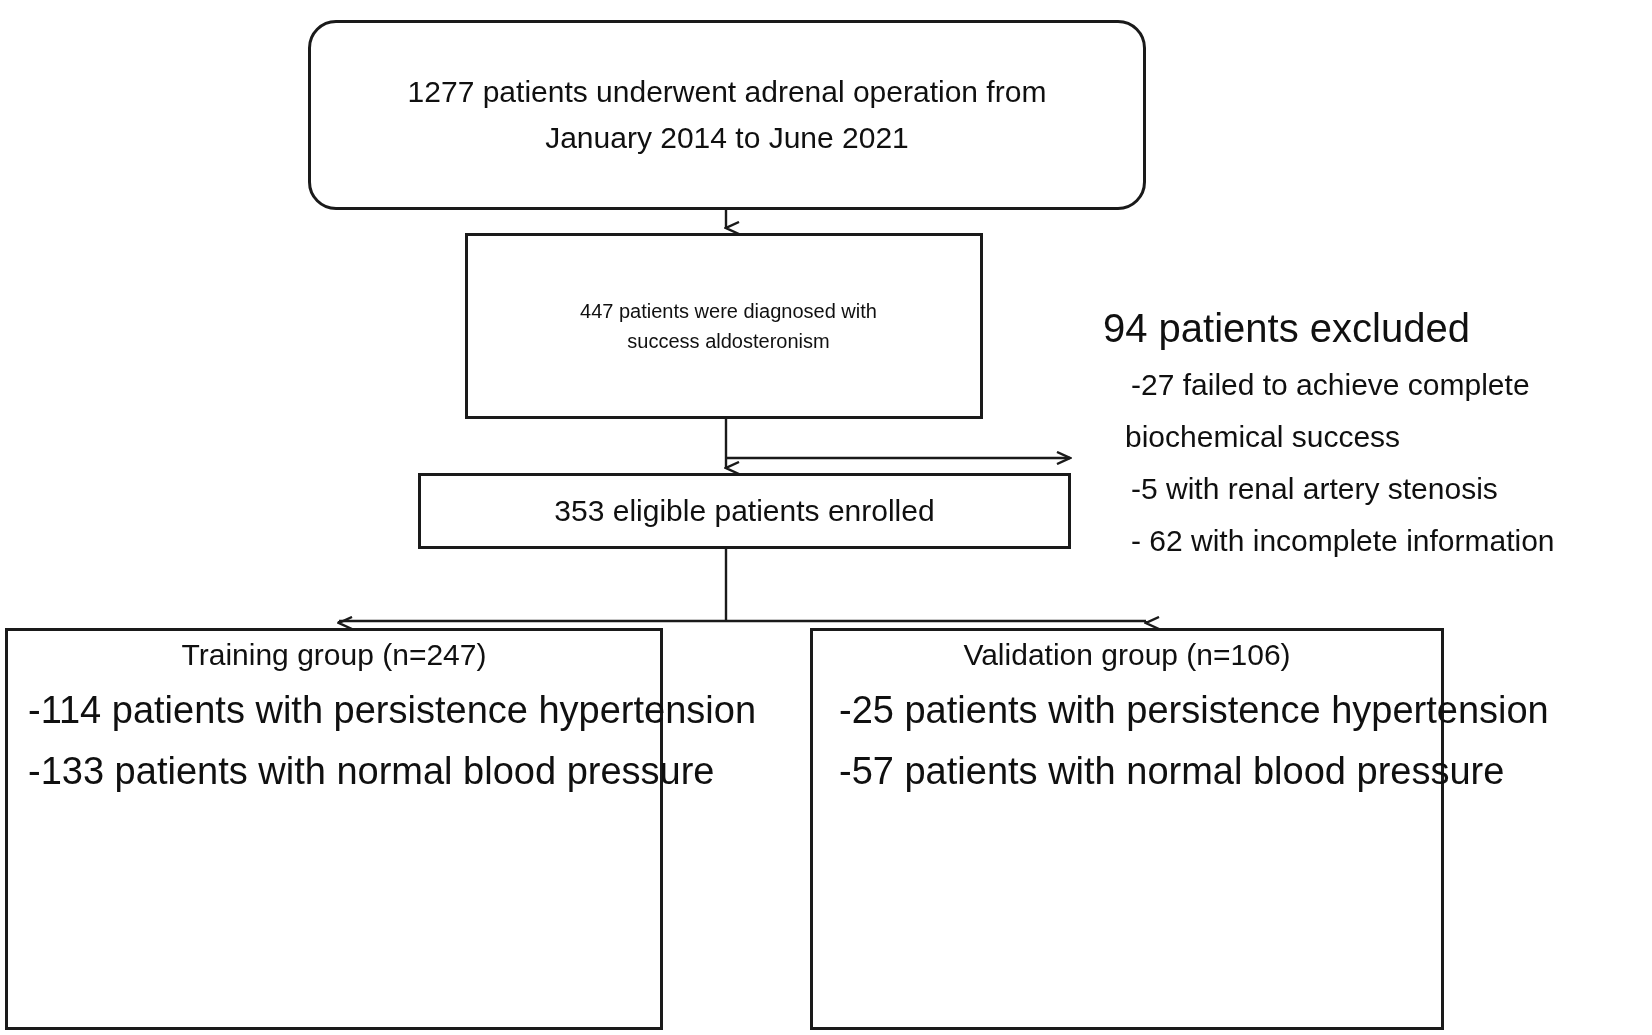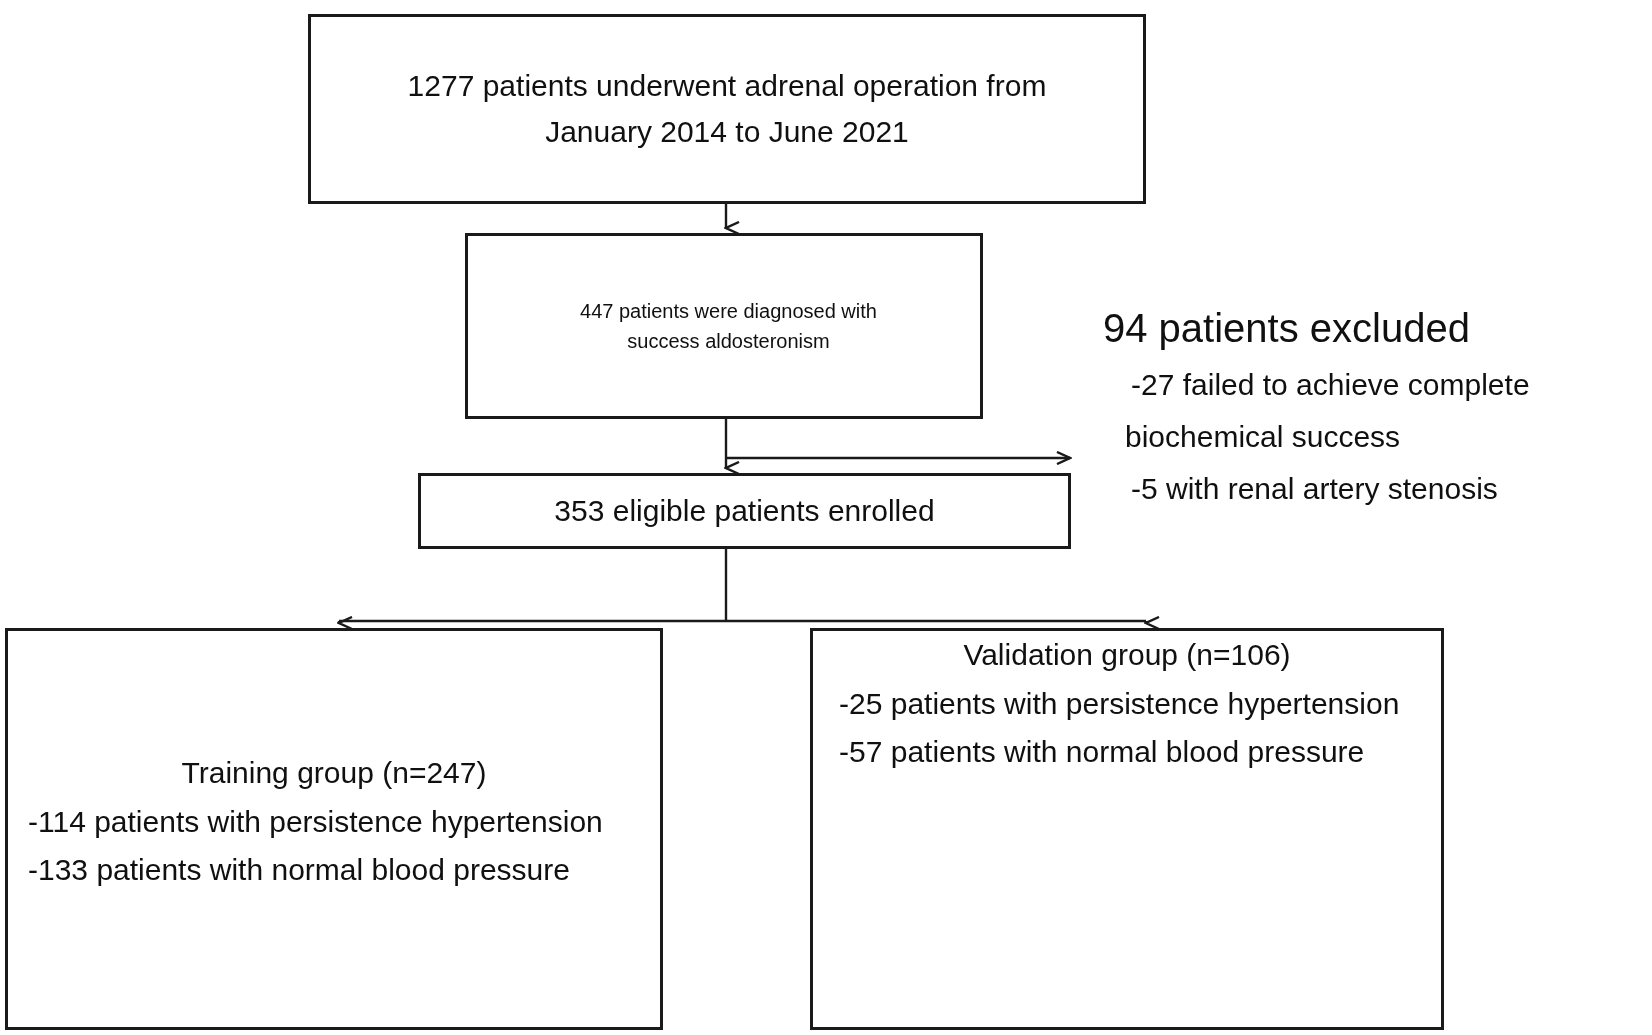--- a/index.html
+++ b/index.html
@@ -36,55 +36,54 @@
   }
   .node-box.centered { align-items: center; }
   .node-line {
     text-align: center;
     line-height: 1.52;
     white-space: pre;
   }
 
   
   #box-source {
-    left: 308px; top: 14px; width: 838px; height: 190px;
+    left: 308px; top: 20px; width: 838px; height: 190px; border-radius: 28px;
   }
   #box-source .node-line { font-size: 30px; }
 
   
   #box-diagnosed {
     left: 465px; top: 233px; width: 518px; height: 186px;
   }
   #box-diagnosed .node-line { font-size: 20px; margin-left: 9px; }
 
   
   #box-enrolled {
     left: 418px; top: 473px; width: 653px; height: 76px;
   }
   #box-enrolled .node-line { font-size: 30px; }
 
   
   #box-training {
     left: 5px; top: 628px; width: 658px; height: 402px;
     justify-content: flex-start;
-    padding-top: 118px;
   }
   
   #box-validation {
     left: 810px; top: 628px; width: 634px; height: 402px;
     justify-content: flex-start;
   }
   .group-title {
     font-size: 30px;
     text-align: center;
     width: 100%;
     line-height: 1.62;
   }
   .group-item {
-    font-size: 30px;
+    font-size: 38px;
     text-align: left;
     line-height: 1.62;
     padding-left: 20px;
     white-space: pre;
   }
   #box-validation .group-item { padding-left: 26px; }
 
   
   #exclusion-note {
     position: absolute;
@@ -157,15 +156,16 @@
     <div class="group-title">Validation group (n=106)</div>
     <div class="group-item">-25 patients with persistence hypertension</div>
     <div class="group-item">-57 patients with normal blood pressure</div>
   </div>
 
   <div id="exclusion-note">
     <div class="excl-head">94 patients excluded</div>
     <div class="excl-item indent">-27 failed to achieve complete</div>
     <div class="excl-item cont">biochemical success</div>
     <div class="excl-item indent">-5 with renal artery stenosis</div>
+    <div class="excl-item indent">- 62 with incomplete information</div>
   </div>
 
 </div>
 
 </body></html>

